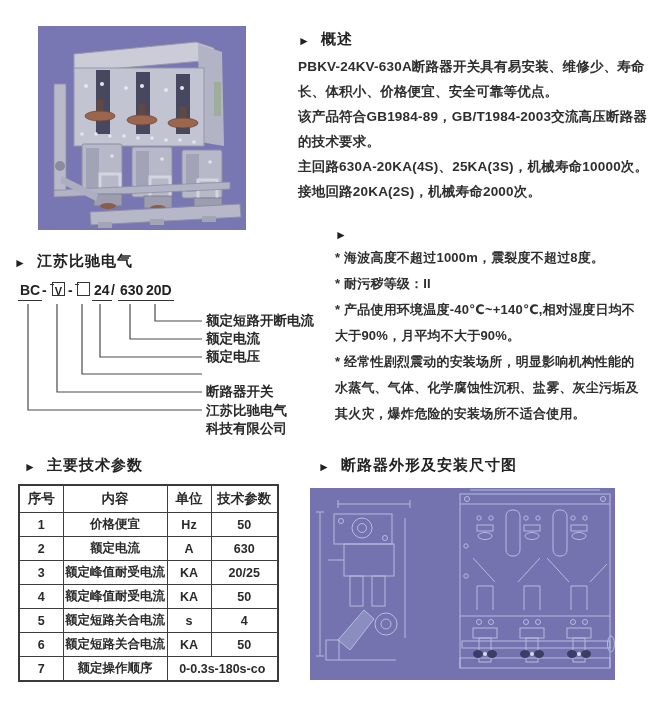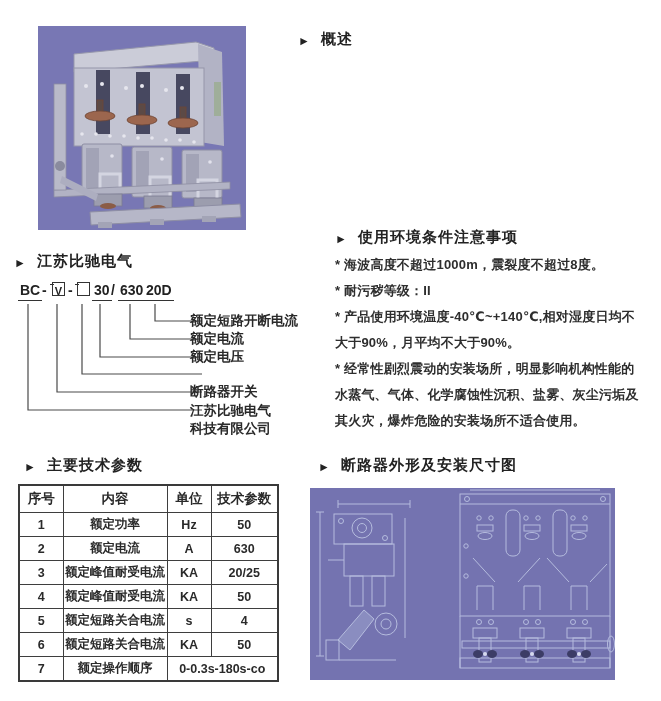--- a/index.html
+++ b/index.html
@@ -25,21 +25,21 @@
   .overview .textline{line-height:25px;}
 
   
   .model{position:absolute;left:14px;top:252px;width:312px;height:198px;}
   .code-row{position:absolute;left:0;top:30px;width:200px;height:22px;font-size:14px;font-weight:700;color:#222;}
   .code-row span{position:absolute;top:0;line-height:16px;}
   .u{border-bottom:1.6px solid #333;padding:0 2px 2px 2px;}
   .sq{display:inline-block;width:11px;height:12px;border:1.4px solid #333;
       font-size:11px;font-weight:700;text-align:center;line-height:12px;vertical-align:top;}
   .leader{position:absolute;left:0;top:52px;}
-  .mlabel{position:absolute;left:176px;white-space:nowrap;font-size:13.5px;font-weight:600;color:#2a2a2a;line-height:18px;}
+  .mlabel{position:absolute;left:192px;white-space:nowrap;font-size:13.5px;font-weight:600;color:#2a2a2a;line-height:18px;}
 
   
   .environment{position:absolute;left:335px;top:228px;width:330px;}
   .environment .lines{margin-top:5px;}
   .environment .textline{line-height:26px;font-size:13px;}
 
   
   .parameters{position:absolute;left:18px;top:456px;width:270px;}
   .parameters .section-title{padding-left:6px;}
   table.params{border-collapse:collapse;margin-top:9px;width:259px;table-layout:fixed;}
@@ -152,38 +152,46 @@
       <circle cx="22" cy="140" r="5" fill="#8a8b9e"></circle>
       <polygon points="24,150 60,168 58,175 22,157" fill="#adaec0"></polygon>
     </svg>
   </div>
 
   <div class="overview">
     <div class="section-title">
       <span class="bullet">►</span>
       <span>概述</span>
     </div>
+    <div class="lines">
+      <div class="textline">PBKV-24KV-630A断路器开关具有易安装、维修少、寿命</div>
+      <div class="textline">长、体积小、价格便宜、安全可靠等优点。</div>
+      <div class="textline">该产品符合GB1984-89，GB/T1984-2003交流高压断路器</div>
+      <div class="textline">的技术要求。</div>
+      <div class="textline">主回路630A-20KA(4S)、25KA(3S)，机械寿命10000次。</div>
+      <div class="textline">接地回路20KA(2S)，机械寿命2000次。</div>
+    </div>
   </div>
 
   <div class="model">
     <div class="section-title">
       <span class="bullet">►</span>
       <span>江苏比驰电气</span>
     </div>
     <div class="code-row">
       <span class="u" style="left:4px">BC</span>
       <span style="left:28px">-</span>
       <span class="u" style="left:36px">
           <span class="sq">V</span>
         </span>
       <span style="left:54px">-</span>
       <span class="u" style="left:61px">
           <span class="sq"></span>
         </span>
-      <span class="u" style="left:78px">30</span>
+      <span class="u" style="left:78px">24</span>
       <span style="left:97px">/</span>
       <span class="u" style="left:104px">630</span>
       <span class="u" style="left:130px">20D</span>
     </div>
     <svg class="leader" width="190" height="112" viewBox="0 0 190 112">
       <g fill="none" stroke="#4a4a4a" stroke-width="1.2">
         <path d="M141,0 V17 H188"></path>
         <path d="M116,0 V35 H188"></path>
         <path d="M86,0 V53 H188"></path>
         <path d="M68,0 V70 H188"></path>
@@ -195,21 +203,20 @@
     <span class="mlabel" style="top:78px">额定电流</span>
     <span class="mlabel" style="top:96px">额定电压</span>
     <span class="mlabel" style="top:131px">断路器开关</span>
     <span class="mlabel" style="top:150px">江苏比驰电气</span>
     <span class="mlabel" style="top:168px">科技有限公司</span>
   </div>
 
   <div class="environment">
     <div class="section-title">
       <span class="bullet">►</span>
-      <span>使用环境条件注意事项</span>
     </div>
     <div class="lines">
       <div class="textline">* 海波高度不超过1000m，震裂度不超过8度。</div>
       <div class="textline">* 耐污秽等级：II</div>
       <div class="textline">* 产品使用环境温度-40℃~+140℃,相对湿度日均不</div>
       <div class="textline">大于90%，月平均不大于90%。</div>
       <div class="textline">* 经常性剧烈震动的安装场所，明显影响机构性能的</div>
       <div class="textline">水蒸气、气体、化学腐蚀性沉积、盐雾、灰尘污垢及</div>
       <div class="textline">其火灾，爆炸危险的安装场所不适合使用。</div>
     </div>
@@ -231,21 +238,21 @@
         <tr>
           <th>序号</th>
           <th>内容</th>
           <th>单位</th>
           <th>技术参数</th>
         </tr>
       </thead>
       <tbody>
         <tr>
           <td>1</td>
-          <td>额定功率</td>
+          <td>价格便宜</td>
           <td>Hz</td>
           <td>50</td>
         </tr>
         <tr>
           <td>2</td>
           <td>额定电流</td>
           <td>A</td>
           <td>630</td>
         </tr>
         <tr>

